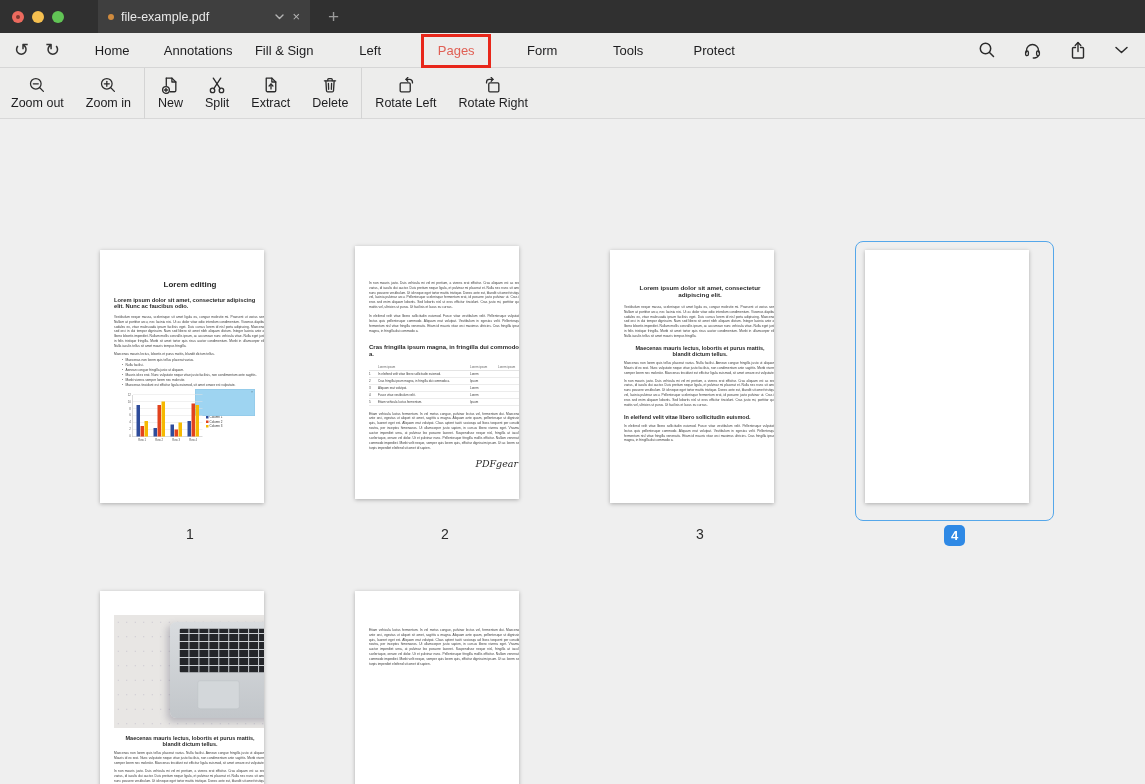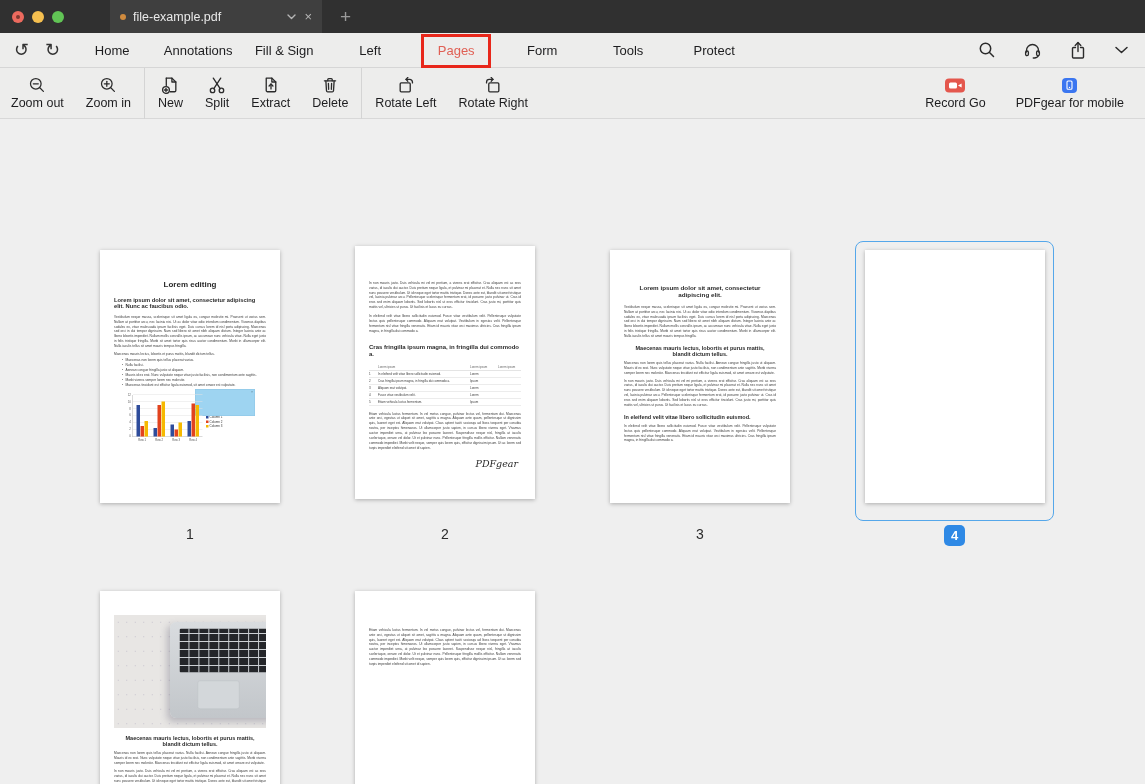--- a/index.html
+++ b/index.html
@@ -6,21 +6,21 @@
   html,body { width:1145px; height:784px; overflow:hidden; font-family:"Liberation Sans", sans-serif; background:#efefef; }
 
   
   .titlebar { height:33px; background:#303030; display:flex; align-items:stretch; position:relative; }
   .traffic { display:flex; align-items:center; gap:8px; padding:0 14px 0 12px; }
   .tl { width:12px; height:12px; border-radius:50%; display:flex; align-items:center; justify-content:center; }
   .tl.red { background:#ec6a5e; }
   .tl.red .dot { width:4px; height:4px; border-radius:50%; background:#7e3830; }
   .tl.yellow { background:#f5bf4f; }
   .tl.green { background:#61c455; }
-  .tab { width:212px; margin-left:32px; background:#3f3f3f; display:flex; align-items:center; padding:0 10px; gap:7px; }
+  .tab { width:212px; margin-left:20px; background:#3f3f3f; display:flex; align-items:center; padding:0 10px; gap:7px; }
   .tab .mod-dot { width:6px; height:6px; border-radius:50%; background:#d08b3e; flex:0 0 auto; }
   .tab .tab-title { color:#e9e9e9; font-size:12.5px; flex:1 1 auto; white-space:nowrap; overflow:hidden; }
   .tab .tico { color:#b5b5b5; font-size:13px; display:flex; align-items:center; }
   .newtab { color:#9a9a9a; font-size:19px; display:flex; align-items:center; padding:0 12px; margin-left:6px; }
 
   
   .menubar { height:35px; background:#ededec; border-bottom:1px solid #d6d6d6; display:flex; align-items:center; position:relative; }
   .history { display:flex; gap:16px; padding-left:14px; color:#333; font-size:18px; line-height:1; }
   .history span { cursor:default; }
   .menu-items { display:flex; margin-left:9px;align-items:flex-end; }
@@ -34,21 +34,21 @@
   .toolbar { height:51px; background:#ededec; border-bottom:1px solid #d8d8d8; display:flex; align-items:center; }
   .tb-item { display:flex; flex-direction:column; align-items:center; justify-content:center; gap:2px; padding:3px 11px; font-size:12.5px; color:#1d1d1f; cursor:default; }
   .tb-item svg { display:block; }
   .tb-sep { width:1px; height:51px; background:#d4d4d4; margin:0 2px; }
   .tb-item.highlight { background:#e3e3e2; border:3px solid #e8271b; padding:1px 7px; }
   .tb-right { margin-left:auto; display:flex; align-items:center; gap:8px; margin-right:10px; }
   .icon-stroke { fill:none; stroke:#2b2b2b; stroke-width:1.25; stroke-linecap:round; stroke-linejoin:round; }
 
   
   .content { position:relative; height:664px; background:#efefef; }
-  .thumb { position:absolute; width:180px; height:253px; background:#fff; box-shadow:0 1px 4px rgba(0,0,0,.28); overflow:hidden; }
+  .thumb { position:absolute; width:164px; height:253px; background:#fff; box-shadow:0 1px 4px rgba(0,0,0,.28); overflow:hidden; }
   .page-inner { width:360px; height:506px; transform:scale(.5); transform-origin:0 0; position:relative; color:#2a2a2a; }
   .pnum-label { position:absolute; width:60px; text-align:center; font-size:14px; color:#2b2b2b; }
   .sel-border { position:absolute; left:855px; top:122px; width:199px; height:280px; border:1.6px solid #55a7ea; border-radius:8px; pointer-events:none; }
   .badge { position:absolute; left:944px; top:406px; width:21px; height:21px; background:#2f89e5; color:#fff; border-radius:5px; font-size:13px; font-weight:bold; display:flex; align-items:center; justify-content:center; }
 
   
   .pt { font-size:16px; font-weight:bold; text-align:center; }
   .ph { font-weight:bold; }
   .pp { font-size:6.5px; line-height:1.5; text-align:justify; color:#3a3a3a; }
 
@@ -249,38 +249,20 @@
     <span>Rotate Left</span>
   </div>
   <div class="tb-item">
     <svg width="18" height="18" viewBox="0 0 17 17" class="icon-stroke">
         <rect x="4.5" y="6.5" width="9.5" height="8.5" rx="1"></rect>
         <path d="M8.5 3.2 H5 a2.6 2.6 0 0 0 -2.6 2.6 v0.7"></path>
         <path d="M6.8 1.5 L8.5 3.2 L6.8 4.9"></path>
       </svg>
     <span>Rotate Right</span>
   </div>
-  <div class="tb-right">
-    <div class="tb-item">
-      <svg width="22" height="17" viewBox="0 0 22 17">
-          <rect x="1" y="1.5" width="20" height="14" rx="4" fill="#e4574d"></rect>
-          <rect x="5" y="5.5" width="8" height="6" rx="1.5" fill="#fff"></rect>
-          <path d="M14 8.5 l3.6 -2 v4 z" fill="#fff"></path>
-        </svg>
-      <span>Record Go</span>
-    </div>
-    <div class="tb-item">
-      <svg width="17" height="17" viewBox="0 0 17 17">
-          <rect x="1" y="1" width="15" height="15" rx="4" fill="#3b76f0"></rect>
-          <rect x="6" y="4" width="5" height="8.2" rx="1" fill="none" stroke="#fff" stroke-width="1.1"></rect>
-          <circle cx="8.5" cy="10.4" r="0.7" fill="#fff"></circle>
-        </svg>
-      <span>PDFgear for mobile</span>
-    </div>
-  </div>
 </div>
 
 <div class="content">
 
   <div class="thumb" style="left:100px; top:131px;">
     <div class="page-inner">
       <div class="pt p1-title">Lorem editing</div>
       <div class="p1-sub">Lorem ipsum dolor sit amet, consectetur adipiscing elit. Nunc ac faucibus odio.</div>
       <div class="pp p1-body">Vestibulum neque massa, scelerisque sit amet ligula eu, congue molestie mi. Praesent ut varius sem. Nullam at porttitor arcu, nec lacinia nisi. Ut ac dolor vitae odio interdum condimentum. Vivamus dapibus sodales ex, vitae malesuada ipsum facilisis eget. Duis cursus lorem id nisl porta adipiscing. Maecenas sed orci in dui tempor dignissim. Nam sed libero sit amet nibh aliquam dictum. Integer lacinia ante ac libero lobortis imperdiet. Nullam mollis convallis ipsum, ac accumsan nunc vehicula vitae. Nulla eget justo in felis tristique fringilla. Morbi sit amet tortor quis risus auctor condimentum. Morbi in ullamcorper elit. Nulla iaculis tellus sit amet mauris tempus fringilla.</div>
       <div class="p1-intro">Maecenas mauris lectus, lobortis et purus mattis, blandit dictum tellus.</div>

